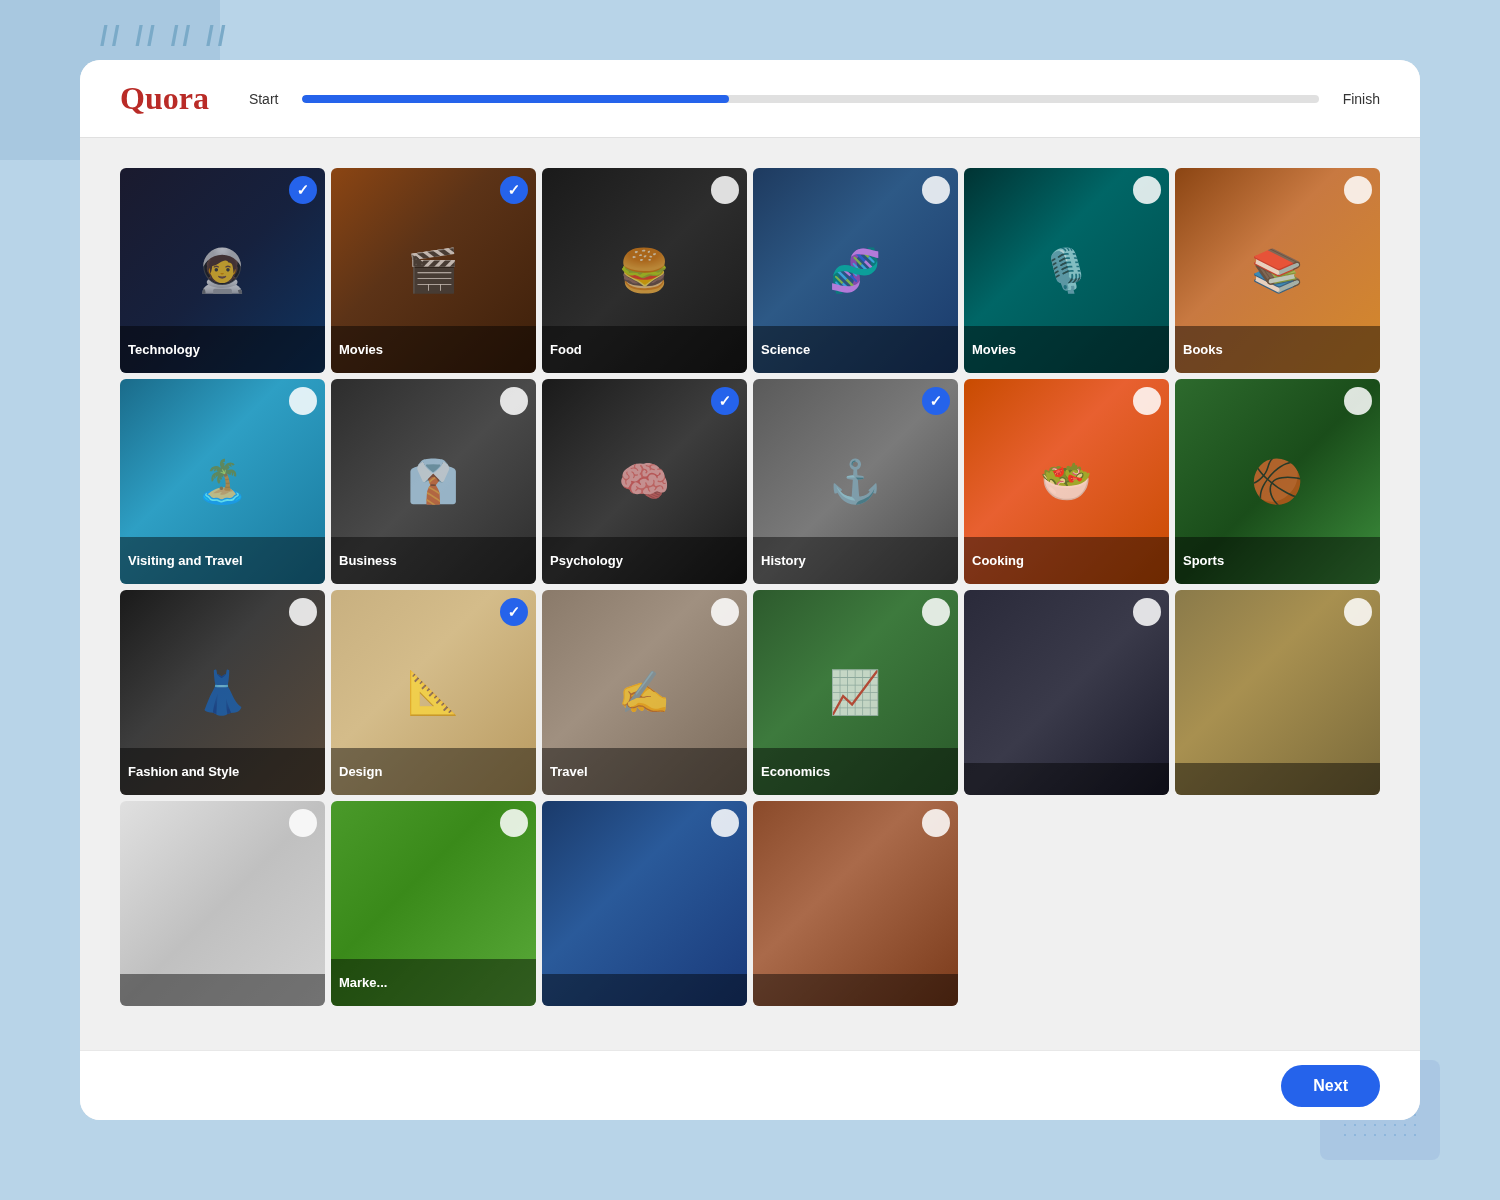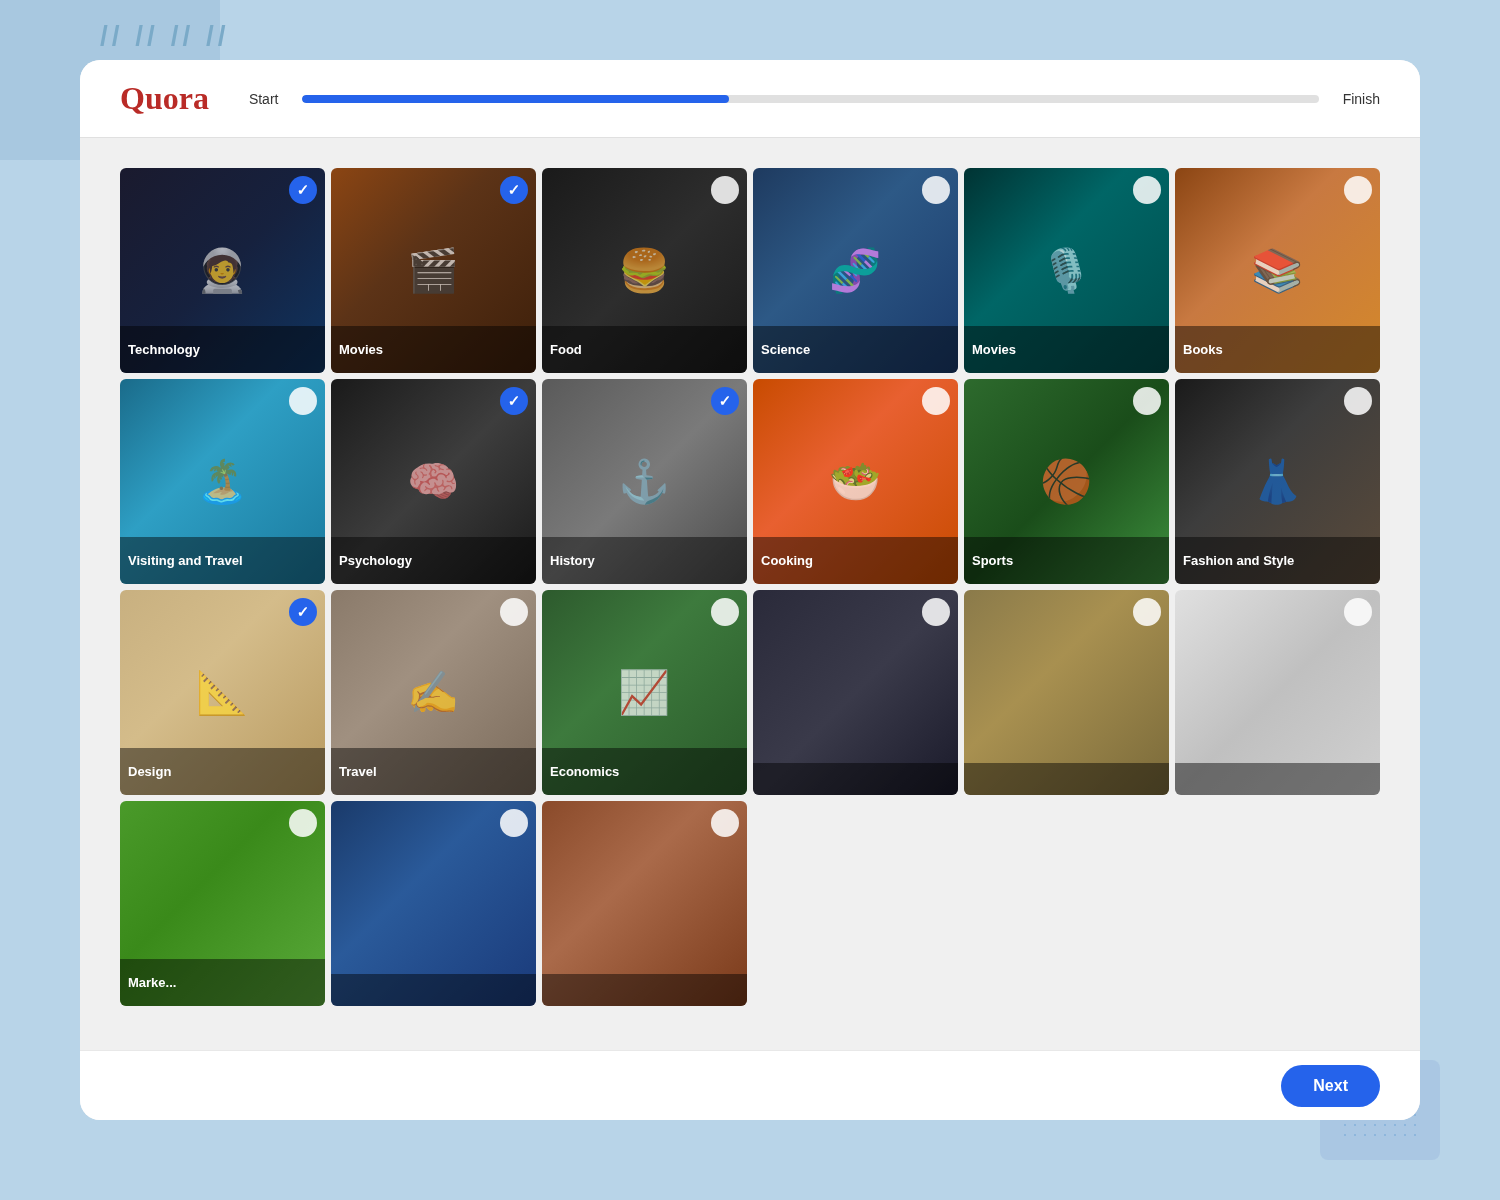--- a/index.html
+++ b/index.html
@@ -312,20 +312,26 @@
         <div class="select-circle unselected"></div>
       </div>
 
       <div class="interest-card card-visiting">
         <div class="card-bg"></div>
         <div class="card-icon icon-travel"></div>
         <div class="card-label">Visiting and Travel</div>
         <div class="select-circle unselected"></div>
       </div>
 
+      <div class="interest-card card-business">
+        <div class="card-bg"></div>
+        <div class="card-icon icon-business"></div>
+        <div class="card-label">Business</div>
+        <div class="select-circle unselected"></div>
+      </div>
 
       <div class="interest-card card-psychology">
         <div class="card-bg"></div>
         <div class="card-icon icon-psychology"></div>
         <div class="card-label">Psychology</div>
         <div class="select-circle selected">✓</div>
       </div>
 
       <div class="interest-card card-history">
         <div class="card-bg"></div>

